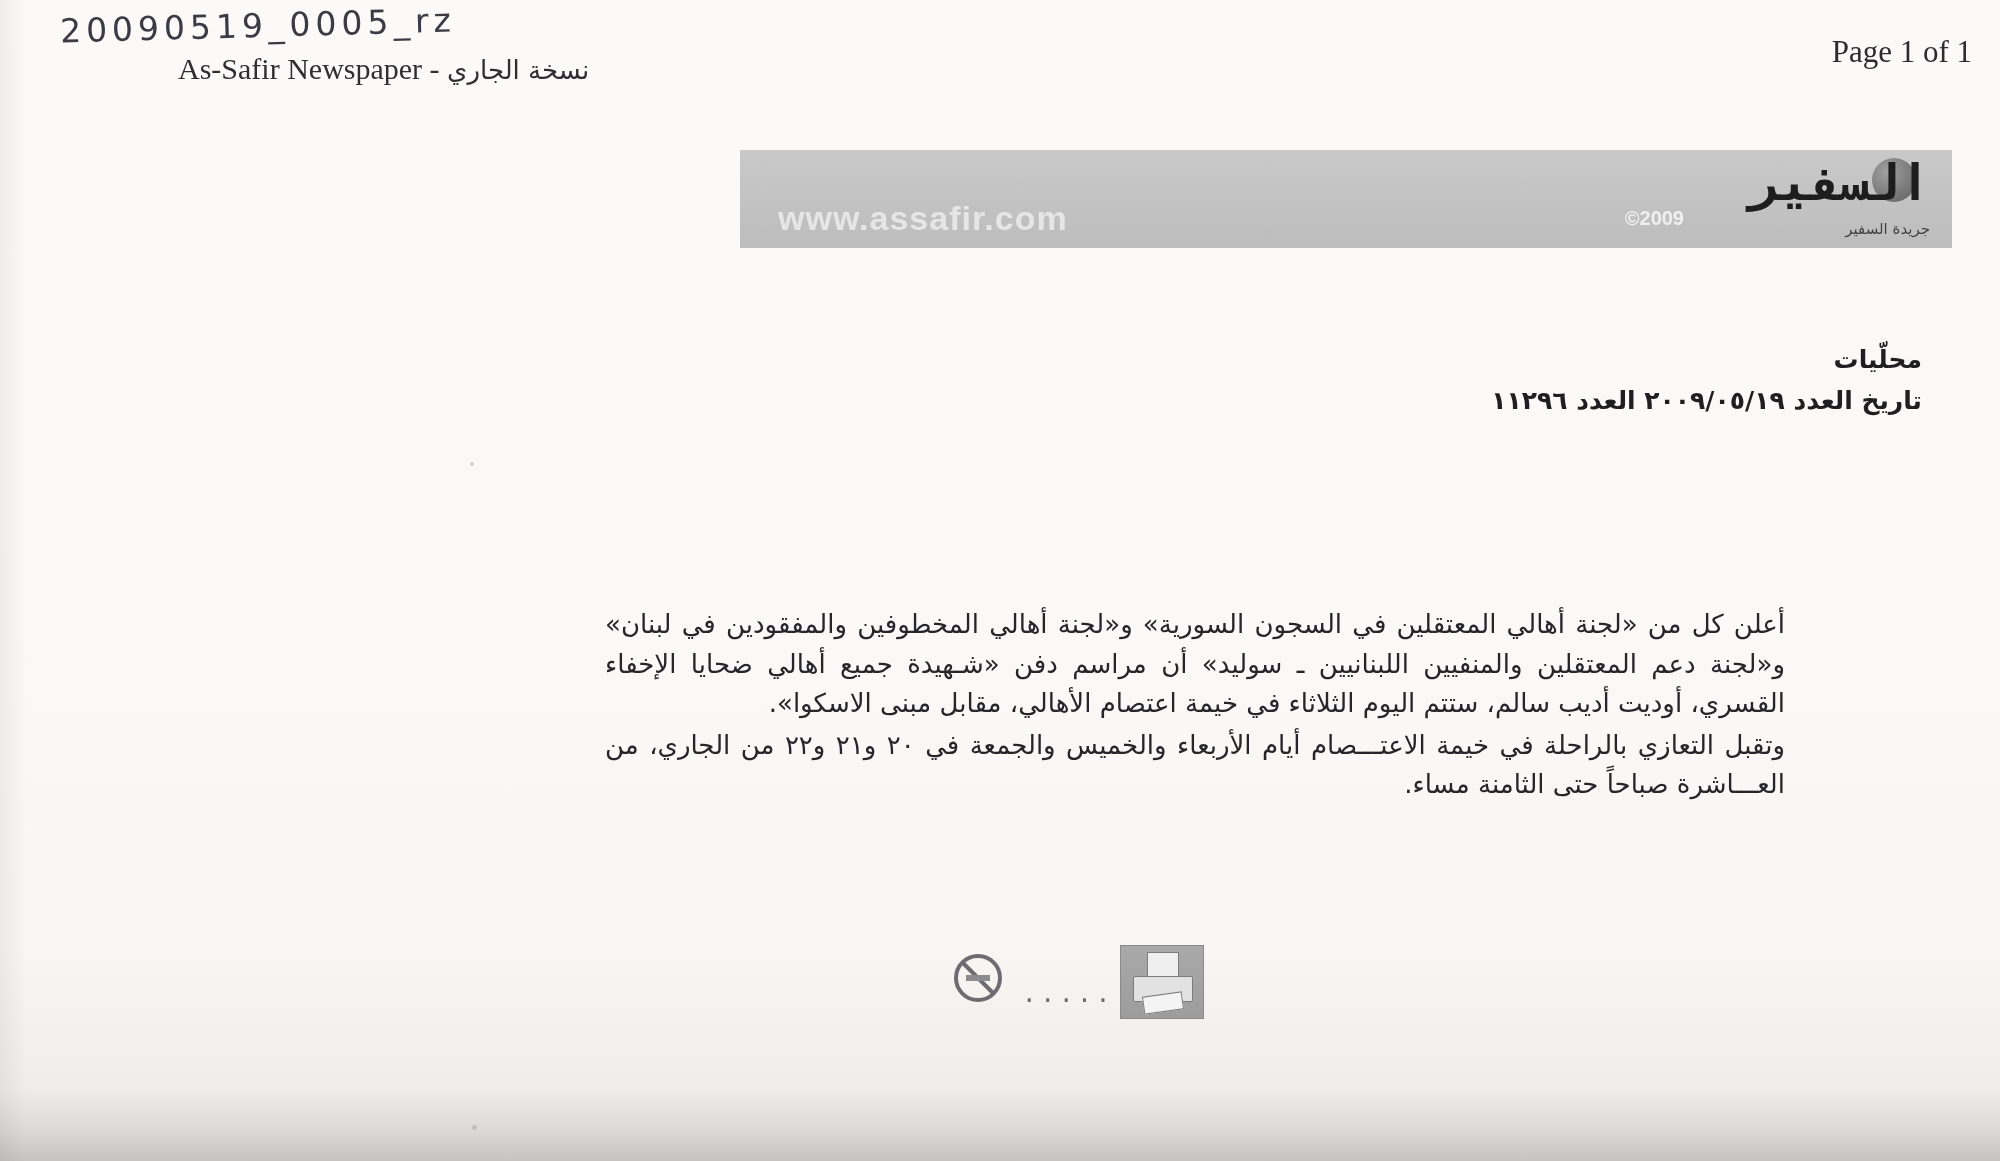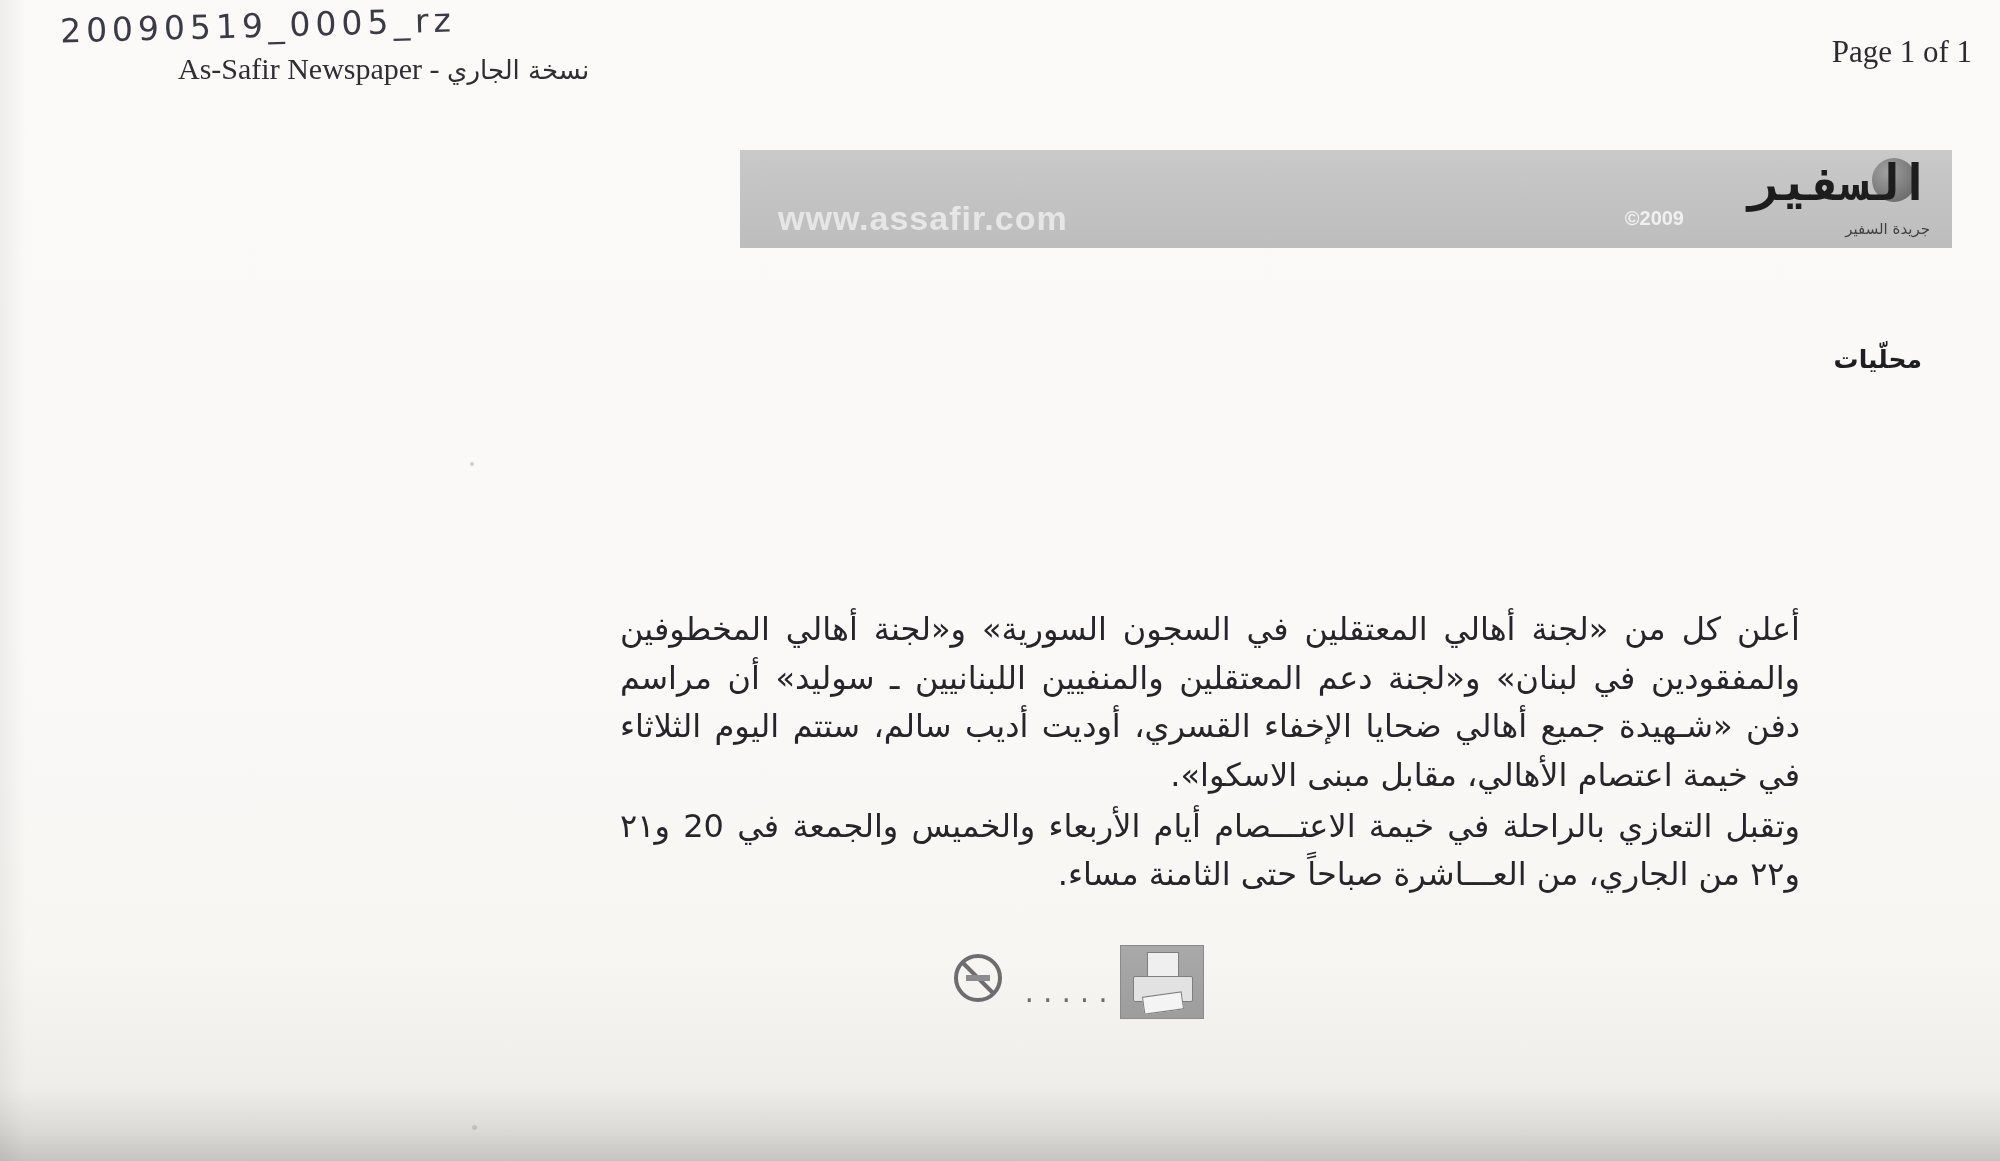--- a/index.html
+++ b/index.html
@@ -172,26 +172,26 @@
     width: 2000px;
     text-align: center;
     font-family: "DejaVu Sans", sans-serif;
     font-size: 36px;
     font-weight: bold;
     color: #232327;
   }
   .article-body {
     position: absolute;
     top: 605px;
-    right: 200px;
+    right: 215px;
     width: 1180px;
     text-align: justify;
     direction: rtl;
     font-family: "DejaVu Sans", sans-serif;
-    font-size: 32px;
+    font-size: 26px;
     line-height: 1.52;
     color: #25252a;
   }
   .article-body p { margin: 0 0 2px 0; }
   .article-body p.para-2 { text-align: justify; }
 
   
   .footer-icons {
     position: absolute;
     top: 945px;
@@ -266,26 +266,27 @@
     <div class="copyright">©2009</div>
     <div class="globe-icon"></div>
     <div class="paper-logo">
       <div class="logo-word">السفير</div>
       <div class="logo-sub">جريدة السفير</div>
     </div>
   </div>
 
   <div class="meta">
     <div class="section">محلّيات</div>
+    <div class="issue-line">تاريخ العدد ٢٠٠٩/٠٥/١٩ العدد ١١٢٩٦</div>
   </div>
 
 
   <div class="article-body">
     <p class="para-1">أعلن كل من «لجنة أهالي المعتقلين في السجون السورية» و«لجنة أهالي المخطوفين والمفقودين في لبنان» و«لجنة دعم المعتقلين والمنفيين اللبنانيين ـ سوليد» أن مراسم دفن «شـهيدة جميع أهالي ضحايا الإخفاء القسري، أوديت أديب سالم، ستتم اليوم الثلاثاء في خيمة اعتصام الأهالي، مقابل مبنى الاسكوا».</p>
-    <p class="para-3">وتقبل التعازي بالراحلة في خيمة الاعتـــصام أيام الأربعاء والخميس والجمعة في 20 و٢١ و٢٢ من الجاري، من العـــاشرة صباحاً حتى الثامنة مساء.</p>
+    <p class="para-3">وتقبل التعازي بالراحلة في خيمة الاعتـــصام أيام الأربعاء والخميس والجمعة في ٢٠ و٢١ و٢٢ من الجاري، من العـــاشرة صباحاً حتى الثامنة مساء.</p>
   </div>
 
   <div class="footer-icons">
     <svg class="icon-nosmoking" viewBox="0 0 56 56">
       <circle cx="28" cy="28" r="22" fill="none" stroke="#6d6d71" stroke-width="4"></circle>
       <line x1="12" y1="12" x2="44" y2="44" stroke="#6d6d71" stroke-width="4"></line>
       <rect x="16" y="25" width="24" height="6" fill="#8c8c90"></rect>
     </svg>
     <div class="icon-dots">·······</div>
     <div class="icon-print">

